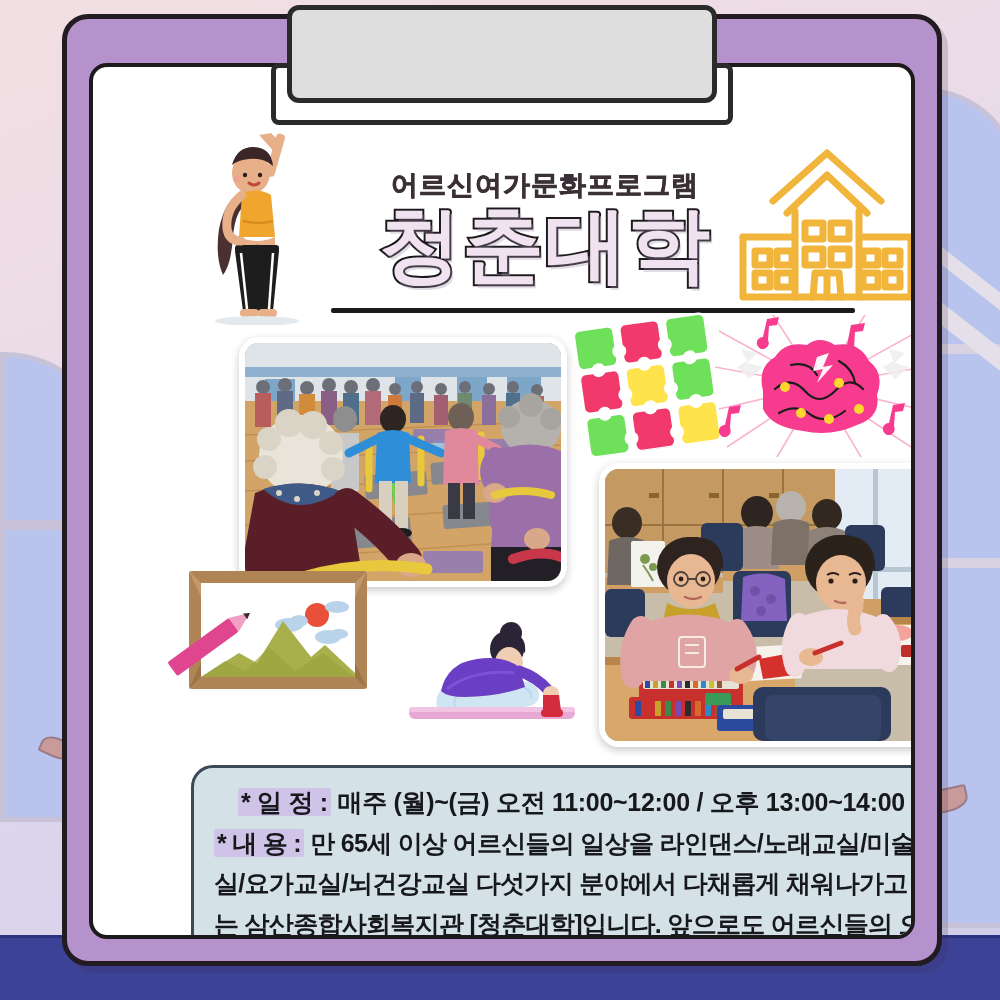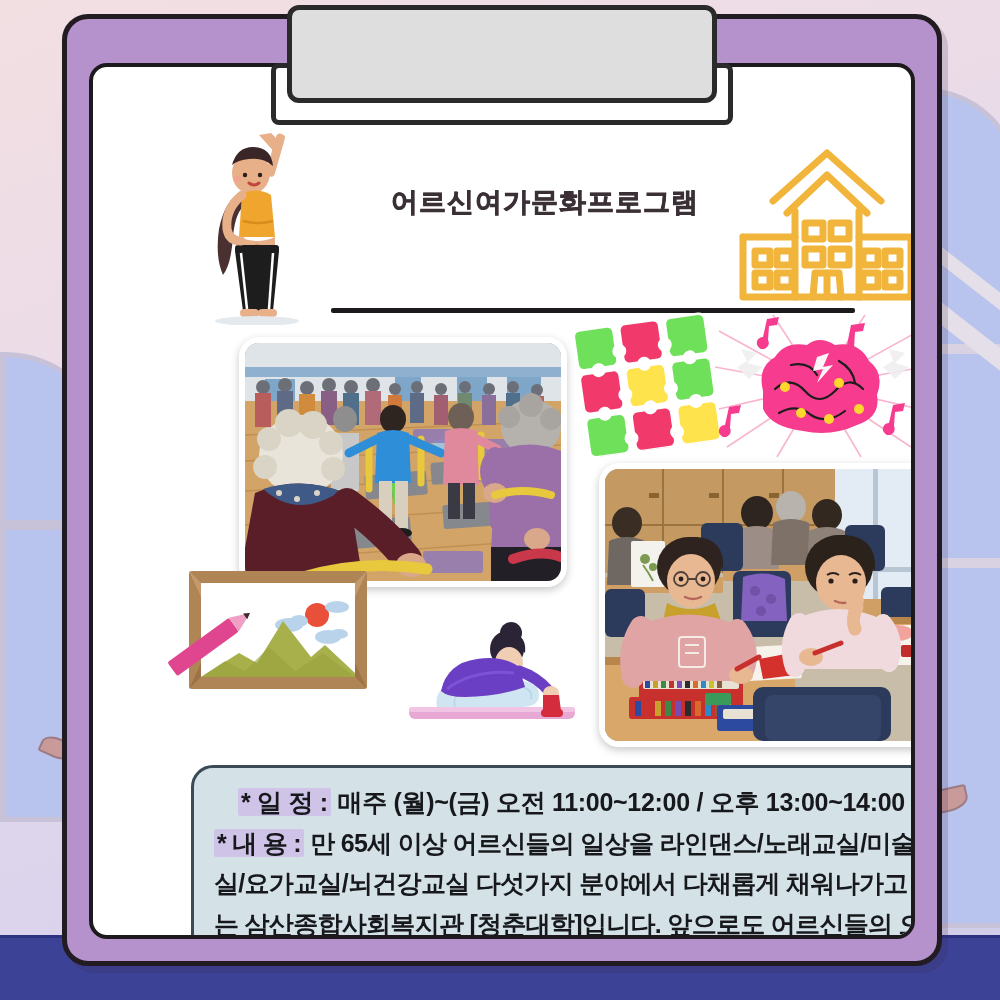--- a/index.html
+++ b/index.html
@@ -29,21 +29,21 @@
     box-shadow:6px 7px 0 rgba(60,40,70,.18);}
   .clip-page{position:absolute;left:22px;top:44px;right:22px;bottom:22px;
     background:#ffffff;border:4px solid #1c1a1c;border-radius:18px;box-sizing:border-box;overflow:hidden;}
   .clip-metal{position:absolute;left:50%;top:-14px;transform:translateX(-50%);
     width:420px;height:88px;background:#dedede;border:5px solid #2a2a2a;border-radius:12px;z-index:6;}
   .clip-metal-inner{position:absolute;left:50%;top:44px;transform:translateX(-50%);
     width:452px;height:52px;background:#ffffff;border:5px solid #2a2a2a;border-radius:8px;z-index:5;}
 
   
   .subtitle{position:absolute;left:232px;top:100px;width:440px;text-align:center;
-    font-size:27px;font-weight:700;color:#3a3036;letter-spacing:1px;margin-top:17px;
+    font-size:27px;font-weight:700;color:#3a3036;letter-spacing:1px;
     -webkit-text-stroke:.7px #3a3036;}
   .bigtitle{position:absolute;left:232px;top:136px;width:440px;text-align:center;
     font-size:82px;font-weight:700;line-height:1.02;letter-spacing:1px;
     color:#f0e2ee;-webkit-text-stroke:4px #1d1a1d;
     paint-order:stroke fill;text-shadow:3px 4px 0 rgba(160,140,165,.30);}
   .title-rule{position:absolute;left:238px;top:241px;width:524px;height:5px;background:#1c1a1c;border-radius:2px;}
 
   
   .photo{position:absolute;border-radius:20px;overflow:hidden;
     border:6px solid #ffffff;box-sizing:border-box;box-shadow:0 3px 8px rgba(0,0,0,.22);}
@@ -113,20 +113,21 @@
         <path d="M50 126 L58 186 L74 186 L73 140 L72 186 L88 186 L94 126 Z" fill="#1d1d1d"></path>
         <path d="M56 128 L62 184" stroke="#fff" stroke-width="2.5" fill="none"></path>
         <path d="M88 128 L84 184" stroke="#fff" stroke-width="2.5" fill="none"></path>
         <rect x="55" y="184" width="19" height="8" rx="4" fill="#e8b089"></rect>
         <rect x="73" y="184" width="19" height="8" rx="4" fill="#e8b089"></rect>
         <path d="M57 70 Q40 84 42 104 Q44 116 56 116" stroke="#e8b089" stroke-width="9" fill="none" stroke-linecap="round"></path>
         <ellipse cx="72" cy="196" rx="42" ry="5" fill="#e4e9ee"></ellipse>
       </svg>
 
       <div class="subtitle">어르신여가문화프로그램</div>
+      <div class="bigtitle">청춘대학</div>
       <div class="title-rule"></div>
 
       <svg style="position:absolute;left:640px;top:78px;" width="188" height="160" viewBox="0 0 188 160">
         <g fill="none" stroke="#f2b53c" stroke-width="7" stroke-linejoin="round" stroke-linecap="round">
           <path d="M40 56 L94 8 L148 56"></path>
           <path d="M54 68 L94 30 L134 68"></path>
           <path d="M62 66 L62 152 L126 152 L126 66"></path>
           <path d="M10 92 L10 152 L62 152"></path>
           <path d="M126 152 L178 152 L178 92 L126 92"></path>
           <path d="M10 92 L62 92"></path>

